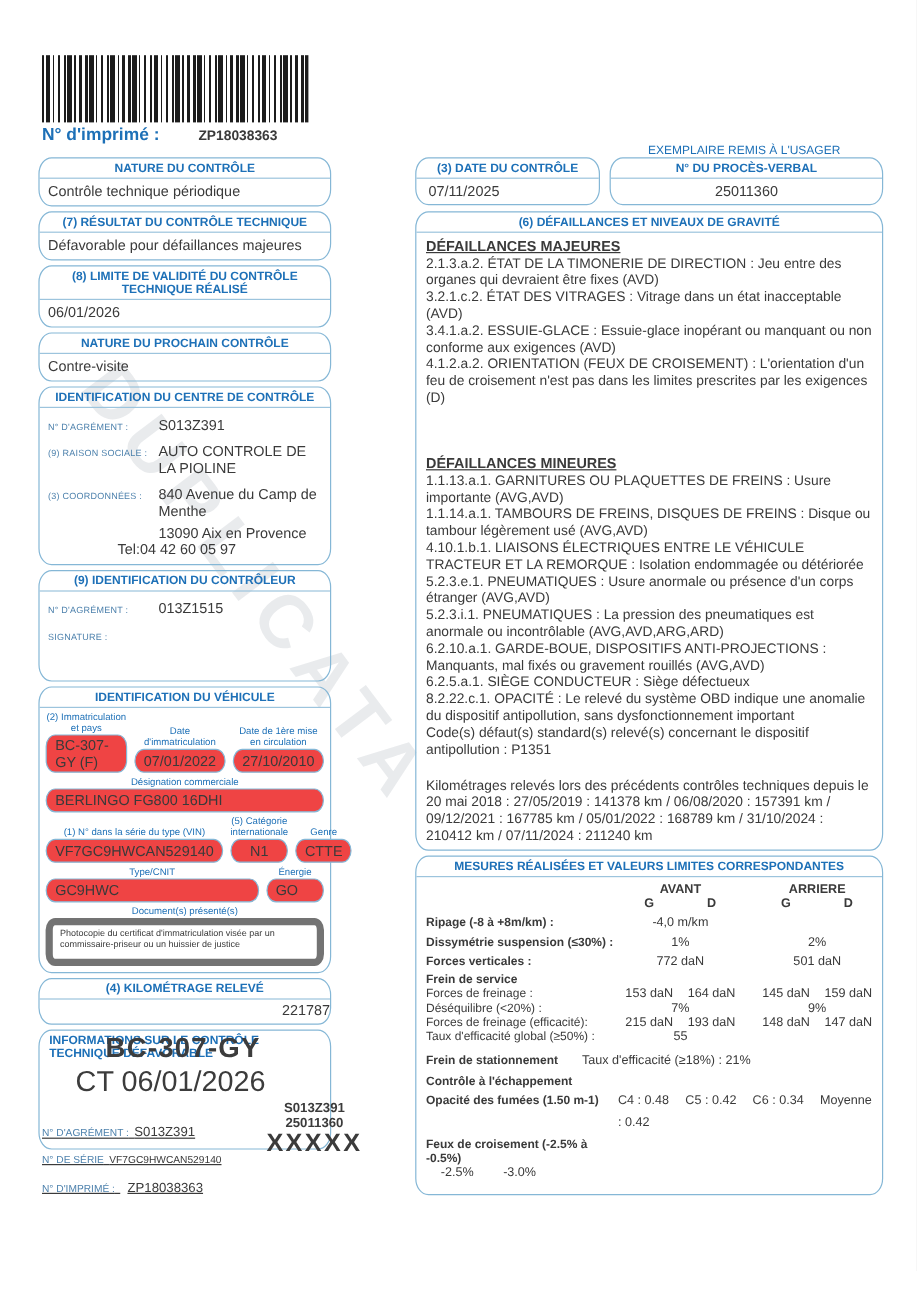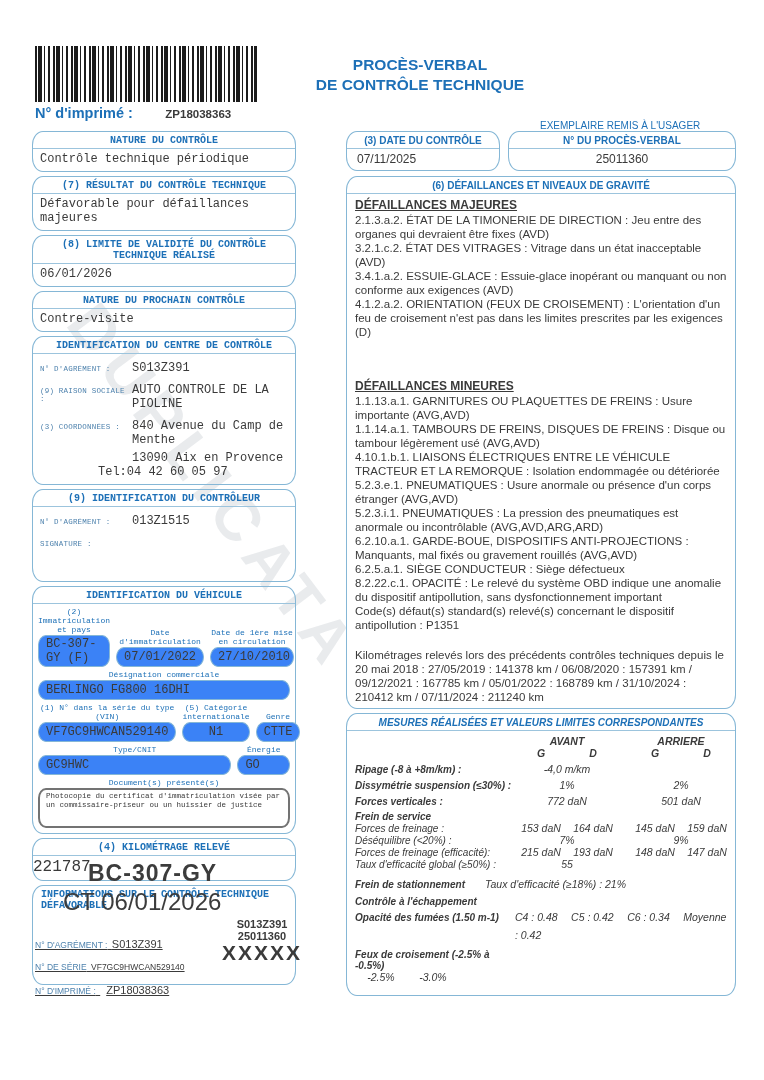--- a/index.html
+++ b/index.html
@@ -21,45 +21,45 @@
   .imprime .lab { color:#1d70b7; font-weight:bold; font-size:14.5px; }
   .imprime .val { color:#3a3a3a; font-weight:bold; font-size:11.5px; margin-left:28px; }
   .copynote { position:absolute; left:540px; top:120px; color:#1d70b7; font-size:10px; }
 
   
   .box { border:1px solid #85b7d6; border-radius:11px/14px; background:transparent; margin-bottom:4px; }
   .box-h { color:#1d70b7; font-weight:bold; font-size:10px; text-align:center; padding:3px 4px 2px;
     border-bottom:1px solid #9cc4dd; }
   .box-v { padding:3px 7px 5px; font-size:12px; color:#3a3a3a; }
 
-  .leftcol  { position:absolute; left:32px;  top:131px; width:264px;font-family:Liberation Mono, monospace; }
+  .leftcol  { position:absolute; left:32px;  top:131px; width:244px; }
   .rightcol { position:absolute; left:346px; top:131px; width:390px; }
 
   .row1r { display:flex; gap:8px; margin-bottom:5px; }
   .datebox { width:154px; } .pvbox { flex:1; }
   .pvbox .box-v, .datebox .box-v { padding:3px 10px 4px; }
   .pvbox .box-v { text-align:center; }
 
   
   .lvrow { display:flex; align-items:baseline; margin:4px 0; }
   .sl { color:#4e82ad; font-size:7.5px; width:92px; flex-shrink:0; letter-spacing:0.2px; }
   .lv { font-size:12px; color:#3a3a3a; }
   .indent { margin-left:92px; font-size:12px; }
   .tel { margin-left:58px; font-size:12px; }
 
   
   .fl { color:#1d70b7; font-size:8px; text-align:center; line-height:9px; margin-bottom:1px; }
   .pill { border:1px solid #85b7d6; border-radius:8px/10px; padding:1px 7px; font-size:12px;
-    color:#3a3a3a; min-height:20px; display:flex; align-items:center; background:#3b82f6; }
+    color:#3a3a3a; min-height:20px; display:flex; align-items:center; background:#ef4444; }
   .vrow { display:flex; gap:6px; margin-bottom:3px; }
   .vcell { display:flex; flex-direction:column; justify-content:flex-end; }
-  .docbox { border:2px solid #737373; border-radius:8px/10px; padding:2px 6px; font-size:7.5px;
+  .docbox { border:6px solid #737373; border-radius:8px/10px; padding:2px 6px; font-size:7.5px;
     line-height:9px; color:#3a3a3a; min-height:40px; }
 
-  .kmval { text-align:left; font-size:16px; padding:2px 0 4px; }
+  .kmval { text-align:right; font-size:12px; padding:2px 0 4px; }
 
   .ibox { border:1px solid #85b7d6; border-radius:10px/12px; margin:2px 4px 6px; padding:14px 6px 10px; }
   .ilabels { display:flex; justify-content:space-between; }
   .isl { color:#4e82ad; font-size:8px; }
   .isl2 { color:#4e82ad; font-size:8px; margin-top:14px; display:block; }
 
   
   .defbox { min-height:532px; }
   .defbody { padding:4px 8px; font-size:11.5px; line-height:14px; color:#3a3a3a; }
   .sect { font-weight:bold; text-decoration:underline; font-size:12px; margin-bottom:1px; }
@@ -93,24 +93,20 @@
 </style>
 </head>
 <body>
 
 <div class="page">
 
   <div class="watermark">DUPLICATA</div>
 
   <div class="barcode"></div>
 
-  <div class="title">
-    <div>PROCÈS-VERBAL</div>
-    <div>DE CONTRÔLE TECHNIQUE</div>
-  </div>
 
   <div class="imprime">
     <span class="lab">N° d'imprimé :</span>
     <span class="val">ZP18038363</span>
   </div>
 
   <div class="copynote">EXEMPLAIRE REMIS À L'USAGER</div>
 
   <div class="leftcol">
 
@@ -260,21 +256,21 @@
         <div>5.2.3.i.1. PNEUMATIQUES : La pression des pneumatiques est anormale ou incontrôlable (AVG,AVD,ARG,ARD)</div>
         <div>6.2.10.a.1. GARDE-BOUE, DISPOSITIFS ANTI-PROJECTIONS : Manquants, mal fixés ou gravement rouillés (AVG,AVD)</div>
         <div>6.2.5.a.1. SIÈGE CONDUCTEUR : Siège défectueux</div>
         <div>8.2.22.c.1. OPACITÉ : Le relevé du système OBD indique une anomalie du dispositif antipollution, sans dysfonctionnement important</div>
         <div>Code(s) défaut(s) standard(s) relevé(s) concernant le dispositif antipollution :  P1351</div>
 
         <div class="kmhist">Kilométrages relevés lors des précédents contrôles techniques depuis le 20 mai 2018 : 27/05/2019 : 141378 km / 06/08/2020 : 157391 km / 09/12/2021 : 167785 km / 05/01/2022 : 168789 km / 31/10/2024 : 210412 km / 07/11/2024 : 211240 km</div>
       </div>
     </div>
 
-    <div class="box" style="margin-top:4px; min-height:260px;font-style:italic;">
+    <div class="box" style="margin-top:4px; min-height:260px;">
       <div class="box-h">MESURES RÉALISÉES ET VALEURS LIMITES CORRESPONDANTES</div>
       <div class="mesbody">
 
         <div class="mrow tight">
           <div class="mlabel"></div>
           <div class="mvals">
             <div class="mspan b">AVANT</div>
             <div class="mgap"></div>
             <div class="mspan b">ARRIERE</div>
           </div>

